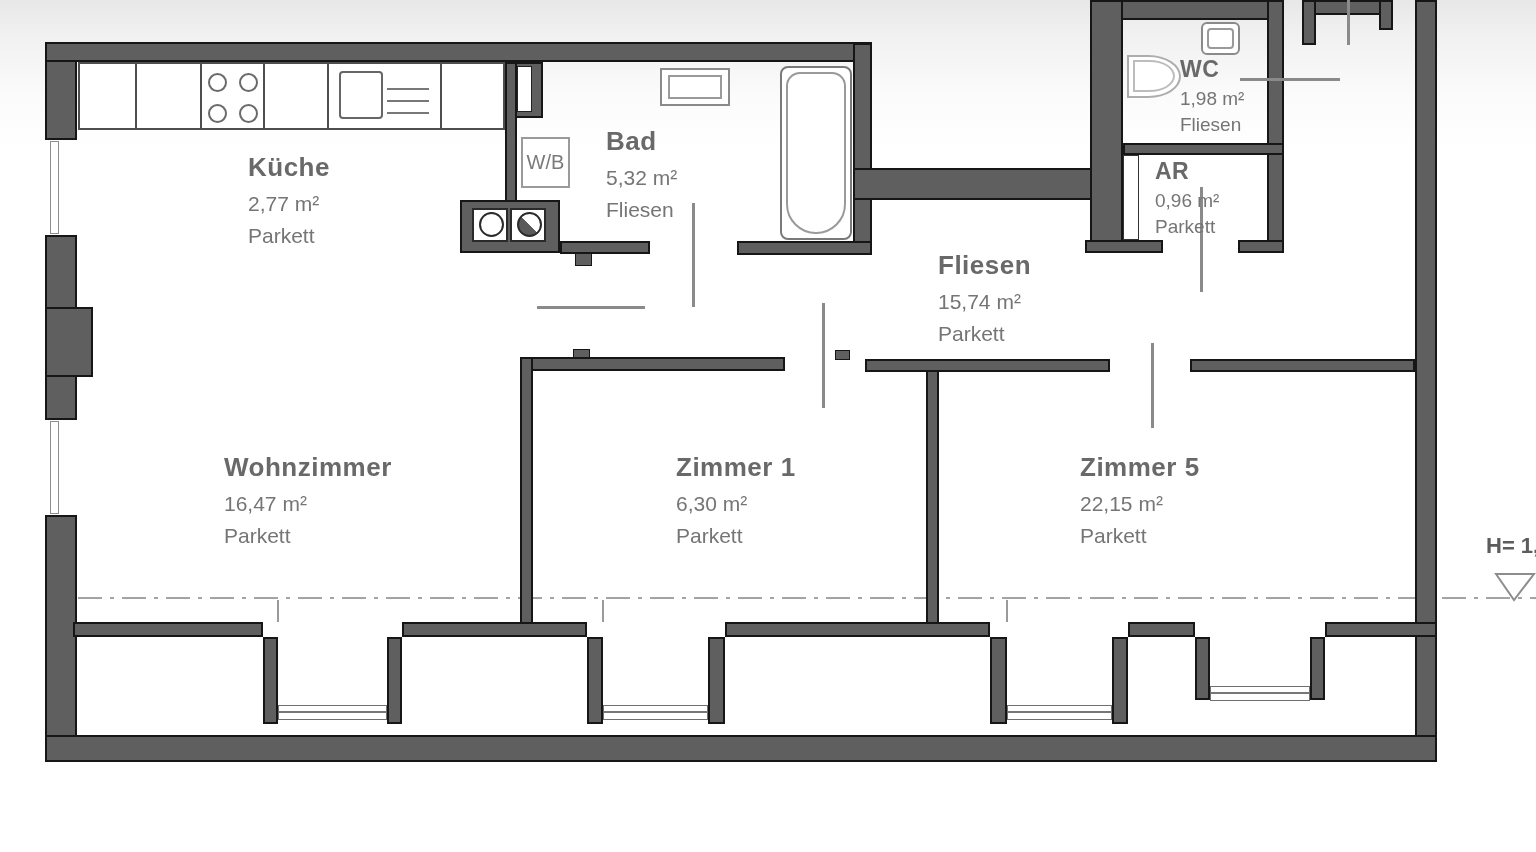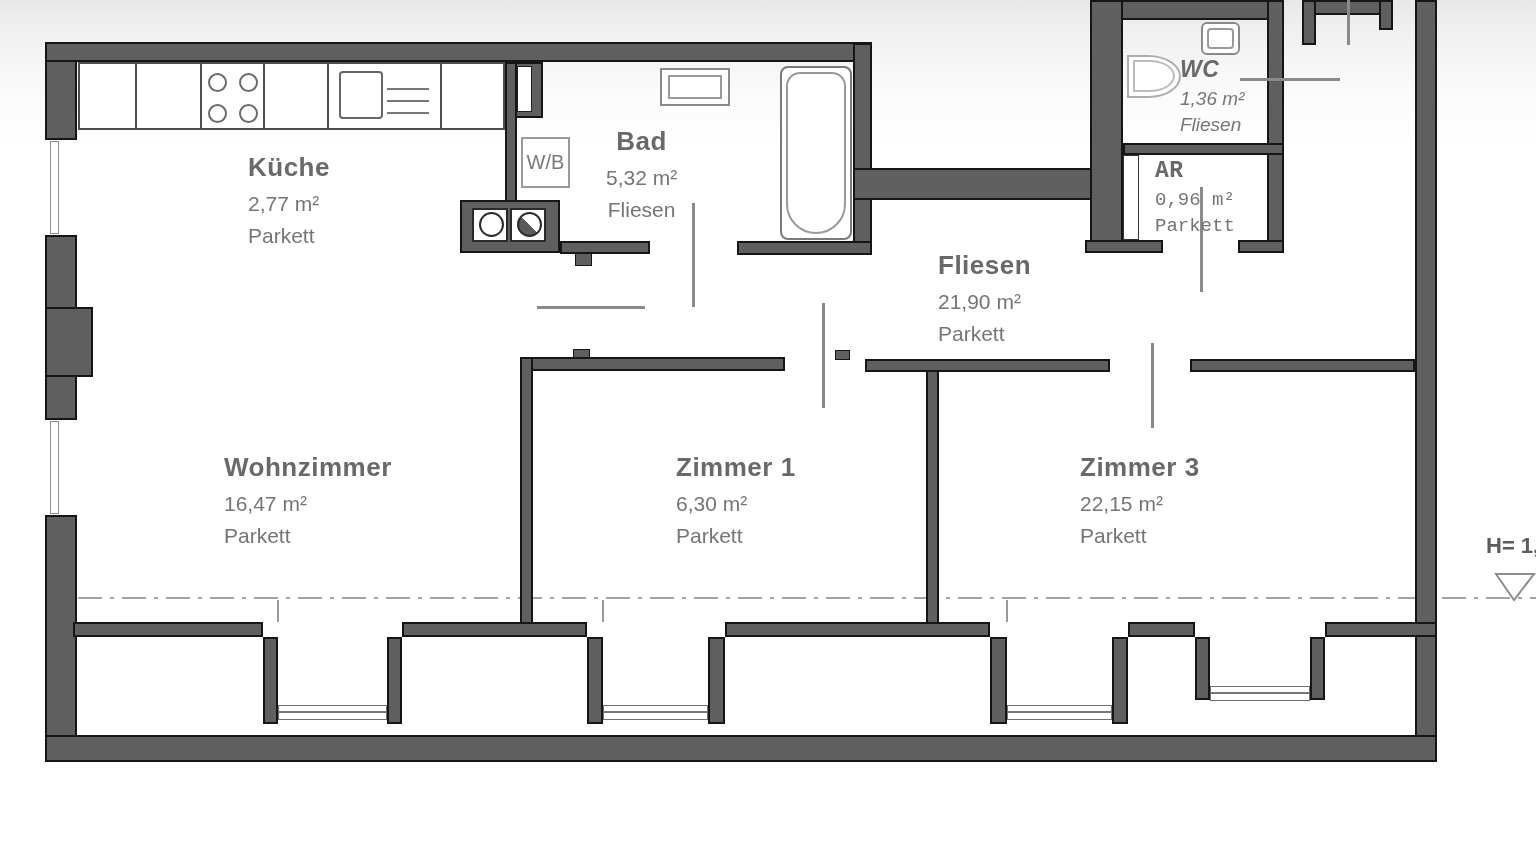--- a/index.html
+++ b/index.html
@@ -163,57 +163,57 @@
   <svg style="left:1492px;top:570px;" width="44" height="34" viewBox="0 0 44 34">
     <polygon points="4,4 22,30 42,4" fill="none" stroke="#8d8d8d" stroke-width="2"></polygon>
   </svg>
 
   <div class="label" style="left:248px;top:152px;">
     <div class="nm">Küche</div>
     <div class="ar">2,77 m²</div>
     <div class="fl">Parkett</div>
   </div>
 
-  <div class="label" style="left:606px;top:126px;text-align:center;">
+  <div class="label" style="left:606px;top:126px;">
     <div class="nm">Bad</div>
     <div class="ar">5,32 m²</div>
     <div class="fl">Fliesen</div>
   </div>
 
-  <div class="label sm" style="left:1180px;top:56px;font-style:italic;">
+  <div class="label sm" style="left:1180px;top:56px;">
     <div class="nm">WC</div>
-    <div class="ar">1,36 m²</div>
+    <div class="ar">1,98 m²</div>
     <div class="fl">Fliesen</div>
   </div>
 
-  <div class="label sm" style="left:1155px;top:158px;font-family:Liberation Mono, monospace;">
+  <div class="label sm" style="left:1155px;top:158px;">
     <div class="nm">AR</div>
     <div class="ar">0,96 m²</div>
     <div class="fl">Parkett</div>
   </div>
 
   <div class="label" style="left:938px;top:250px;">
     <div class="nm">Fliesen</div>
-    <div class="ar">21,90 m²</div>
+    <div class="ar">15,74 m²</div>
     <div class="fl">Parkett</div>
   </div>
 
   <div class="label" style="left:224px;top:452px;">
     <div class="nm">Wohnzimmer</div>
     <div class="ar">16,47 m²</div>
     <div class="fl">Parkett</div>
   </div>
 
   <div class="label" style="left:676px;top:452px;">
     <div class="nm">Zimmer 1</div>
     <div class="ar">6,30 m²</div>
     <div class="fl">Parkett</div>
   </div>
 
   <div class="label" style="left:1080px;top:452px;">
-    <div class="nm">Zimmer 3</div>
+    <div class="nm">Zimmer 5</div>
     <div class="ar">22,15 m²</div>
     <div class="fl">Parkett</div>
   </div>
 
   <div class="hnote" style="left:1486px;top:533px;">H= 1,</div>
 
 </div>
 
 </body></html>

